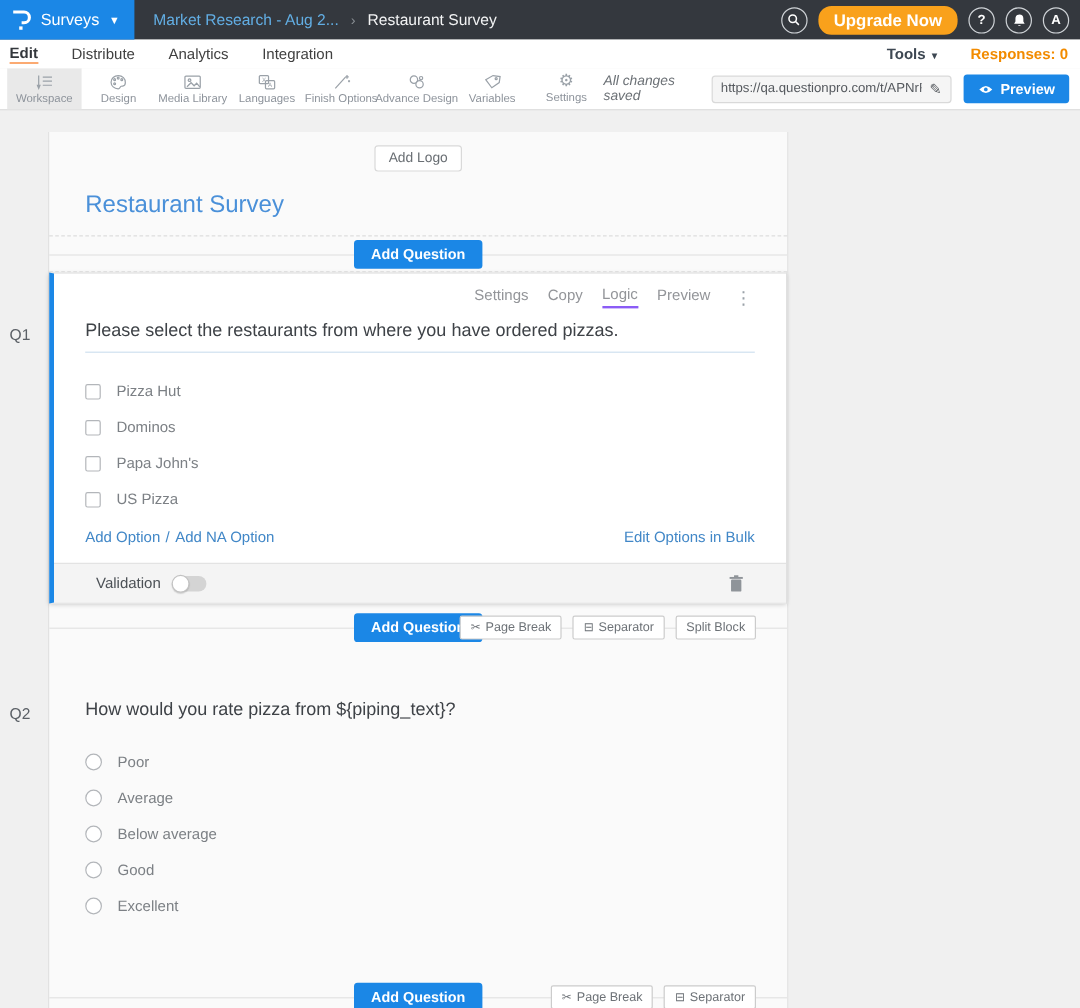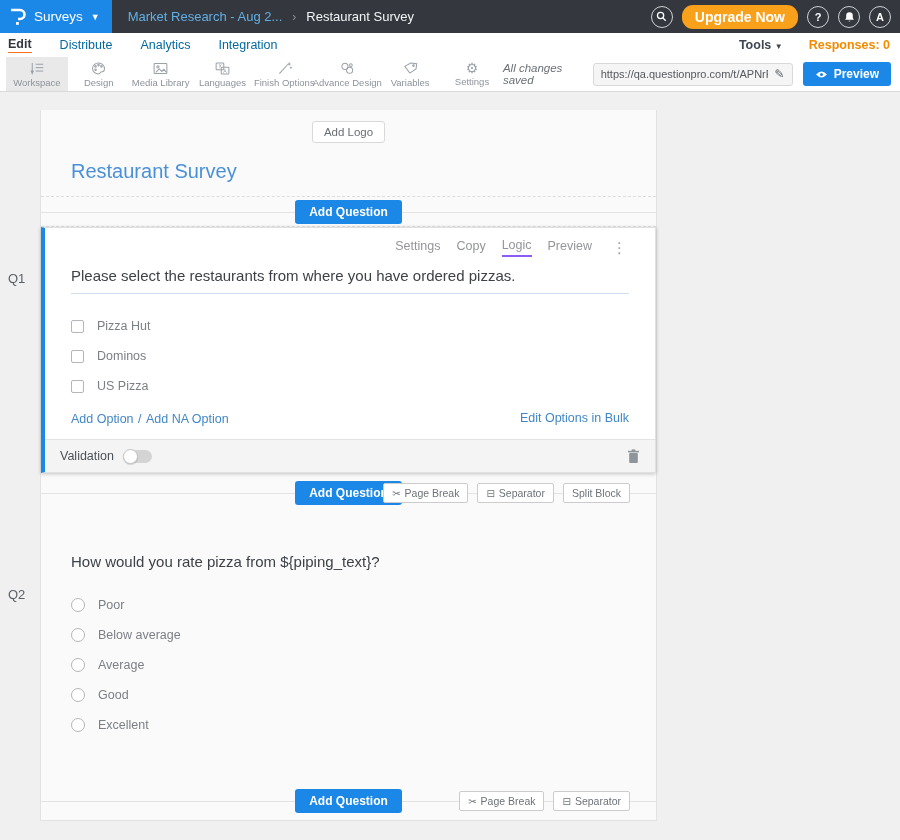--- a/index.html
+++ b/index.html
@@ -15,21 +15,21 @@
   .breadcrumb { display:flex; align-items:center; gap:10px; margin-left:16px; font-size:13px; }
   .crumb-parent { color:#62aee4; cursor:pointer; }
   .crumb-sep { color:#8a8f94; font-size:12px; }
   .crumb-current { color:#f2f3f4; }
   .topbar-right { margin-left:auto; display:flex; align-items:center; gap:9px; padding-right:9px; }
   .circle-btn { width:22px; height:22px; border:1.5px solid #ced2d6; border-radius:50%; display:flex; align-items:center; justify-content:center; color:#fff; font-size:11px; font-weight:bold; cursor:pointer; background:transparent; }
   .upgrade-btn { background:#f9a11b; color:#fff; font-size:14px; font-weight:bold; border:none; border-radius:11px; padding:4px 13px; cursor:pointer; }
 
   
   .subnav { height:24px; background:#fff; display:flex; align-items:center; padding:0 10px 0 8px; }
-  .subnav a { font-size:12.5px; color:#0369a1; text-decoration:none; margin-right:28px; cursor:pointer; }
+  .subnav a { font-size:12.5px; color:#404040; text-decoration:none; margin-right:28px; cursor:pointer; }
   .subnav a.active { color:#33373c; font-weight:bold; border-bottom:1px solid #f97316; padding-bottom:1px; }
   .subnav-right { margin-left:auto; display:flex; align-items:center; gap:26px; }
   .tools-link { font-size:12.5px; color:#3d4752; font-weight:bold; cursor:pointer; }
   .tools-caret { font-size:8px; }
   .responses { font-size:12.5px; color:#f28b00; font-weight:bold; }
 
   
   .toolbar { height:35px; background:#fff; border-bottom:1px solid #d9d9d9; display:flex; align-items:stretch; padding-left:6px; }
   .tool-item { width:64px; display:flex; flex-direction:column; align-items:center; justify-content:center; gap:1px; cursor:pointer; }
   .tool-item.active { background:#e9e9e9; }
@@ -71,21 +71,21 @@
   .q-text { margin-top:10px; font-size:15px; color:#3e4247; cursor:text; }
   .q-underline { border-bottom:1px solid #cfe0ef; margin-top:9px; }
   .opt-list { margin-top:17px; }
   .opt-row { display:flex; align-items:center; gap:13px; height:30px; }
   .checkbox { width:13px; height:13px; border:1px solid #b3b6ba; border-radius:2px; background:#fff; cursor:pointer; flex:none; }
   .radio { width:14px; height:14px; border:1px solid #b3b6ba; border-radius:50%; background:#fff; cursor:pointer; flex:none; }
   .opt-label { font-size:12.5px; color:#7c8085; cursor:text; }
   .links-row { display:flex; justify-content:space-between; align-items:center; margin:8px 0 12px 0;text-align:center; }
   .blue-link { color:#4187c7; font-size:12.5px; text-decoration:none; cursor:pointer; }
   .link-slash { color:#4187c7; font-size:12.5px; }
-  .q-footer { margin:0 -26px 0 -26px; background:#f4f4f4; border-top:1px solid #e3e3e3; height:33px; display:flex; align-items:center; padding:0 15px; gap:10px; }
+  .q-footer { margin:0 -26px 0 -26px; background:#f4f4f4; border-top:1px solid #e3e3e3; height:33px; display:flex; align-items:center; padding:0 35px; gap:10px; }
   .validation-label { font-size:12.5px; color:#4c5156; }
   .toggle { width:28px; height:13px; background:#d4d4d4; border-radius:7px; position:relative; cursor:pointer; }
   .toggle .knob { position:absolute; left:-1px; top:-1px; width:15px; height:15px; background:#fff; border:1px solid #c2c2c2; border-radius:50%; box-shadow:0 1px 1px rgba(0,0,0,.15); }
   .trash { margin-left:auto; cursor:pointer; width:13px; height:15px; }
 
   .q-block-plain { padding:40px 26px 42px 30px; }
   .q-block-plain .q-text { margin-top:0; }
   .q-block-plain .opt-list { margin-top:20px; }
 </style>
 </head>
@@ -247,20 +247,24 @@
       <div class="opt-row">
         <span class="checkbox"></span>
         <span class="opt-label">Pizza Hut</span>
       </div>
       <div class="opt-row">
         <span class="checkbox"></span>
         <span class="opt-label">Dominos</span>
       </div>
       <div class="opt-row">
         <span class="checkbox"></span>
+        <span class="opt-label">Papa John's</span>
+      </div>
+      <div class="opt-row">
+        <span class="checkbox"></span>
         <span class="opt-label">US Pizza</span>
       </div>
     </div>
     <div class="links-row">
       <span>
         <a class="blue-link">Add Option</a>
         <span class="link-slash">/</span>
         <a class="blue-link">Add NA Option</a>
       </span>
       <a class="blue-link">Edit Options in Bulk</a>
@@ -298,25 +302,25 @@
 
   <section class="q-block-plain">
     <div class="q-text">How would you rate pizza from ${piping_text}?</div>
     <div class="opt-list">
       <div class="opt-row">
         <span class="radio"></span>
         <span class="opt-label">Poor</span>
       </div>
       <div class="opt-row">
         <span class="radio"></span>
+        <span class="opt-label">Average</span>
+      </div>
+      <div class="opt-row">
+        <span class="radio"></span>
         <span class="opt-label">Below average</span>
-      </div>
-      <div class="opt-row">
-        <span class="radio"></span>
-        <span class="opt-label">Average</span>
       </div>
       <div class="opt-row">
         <span class="radio"></span>
         <span class="opt-label">Good</span>
       </div>
       <div class="opt-row">
         <span class="radio"></span>
         <span class="opt-label">Excellent</span>
       </div>
     </div>

